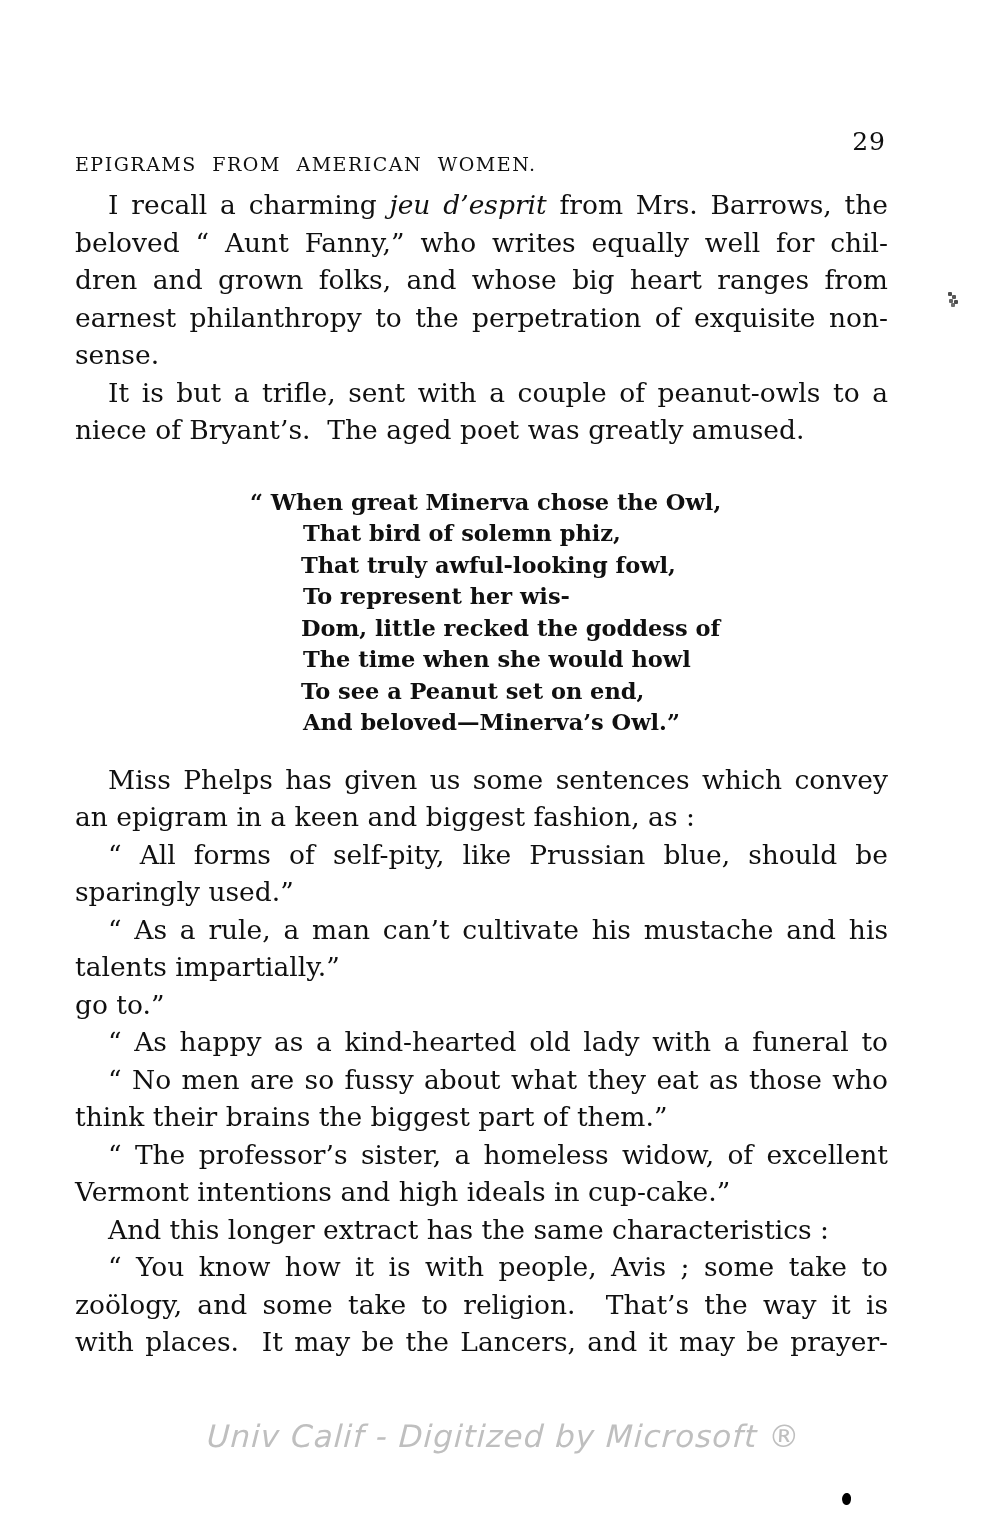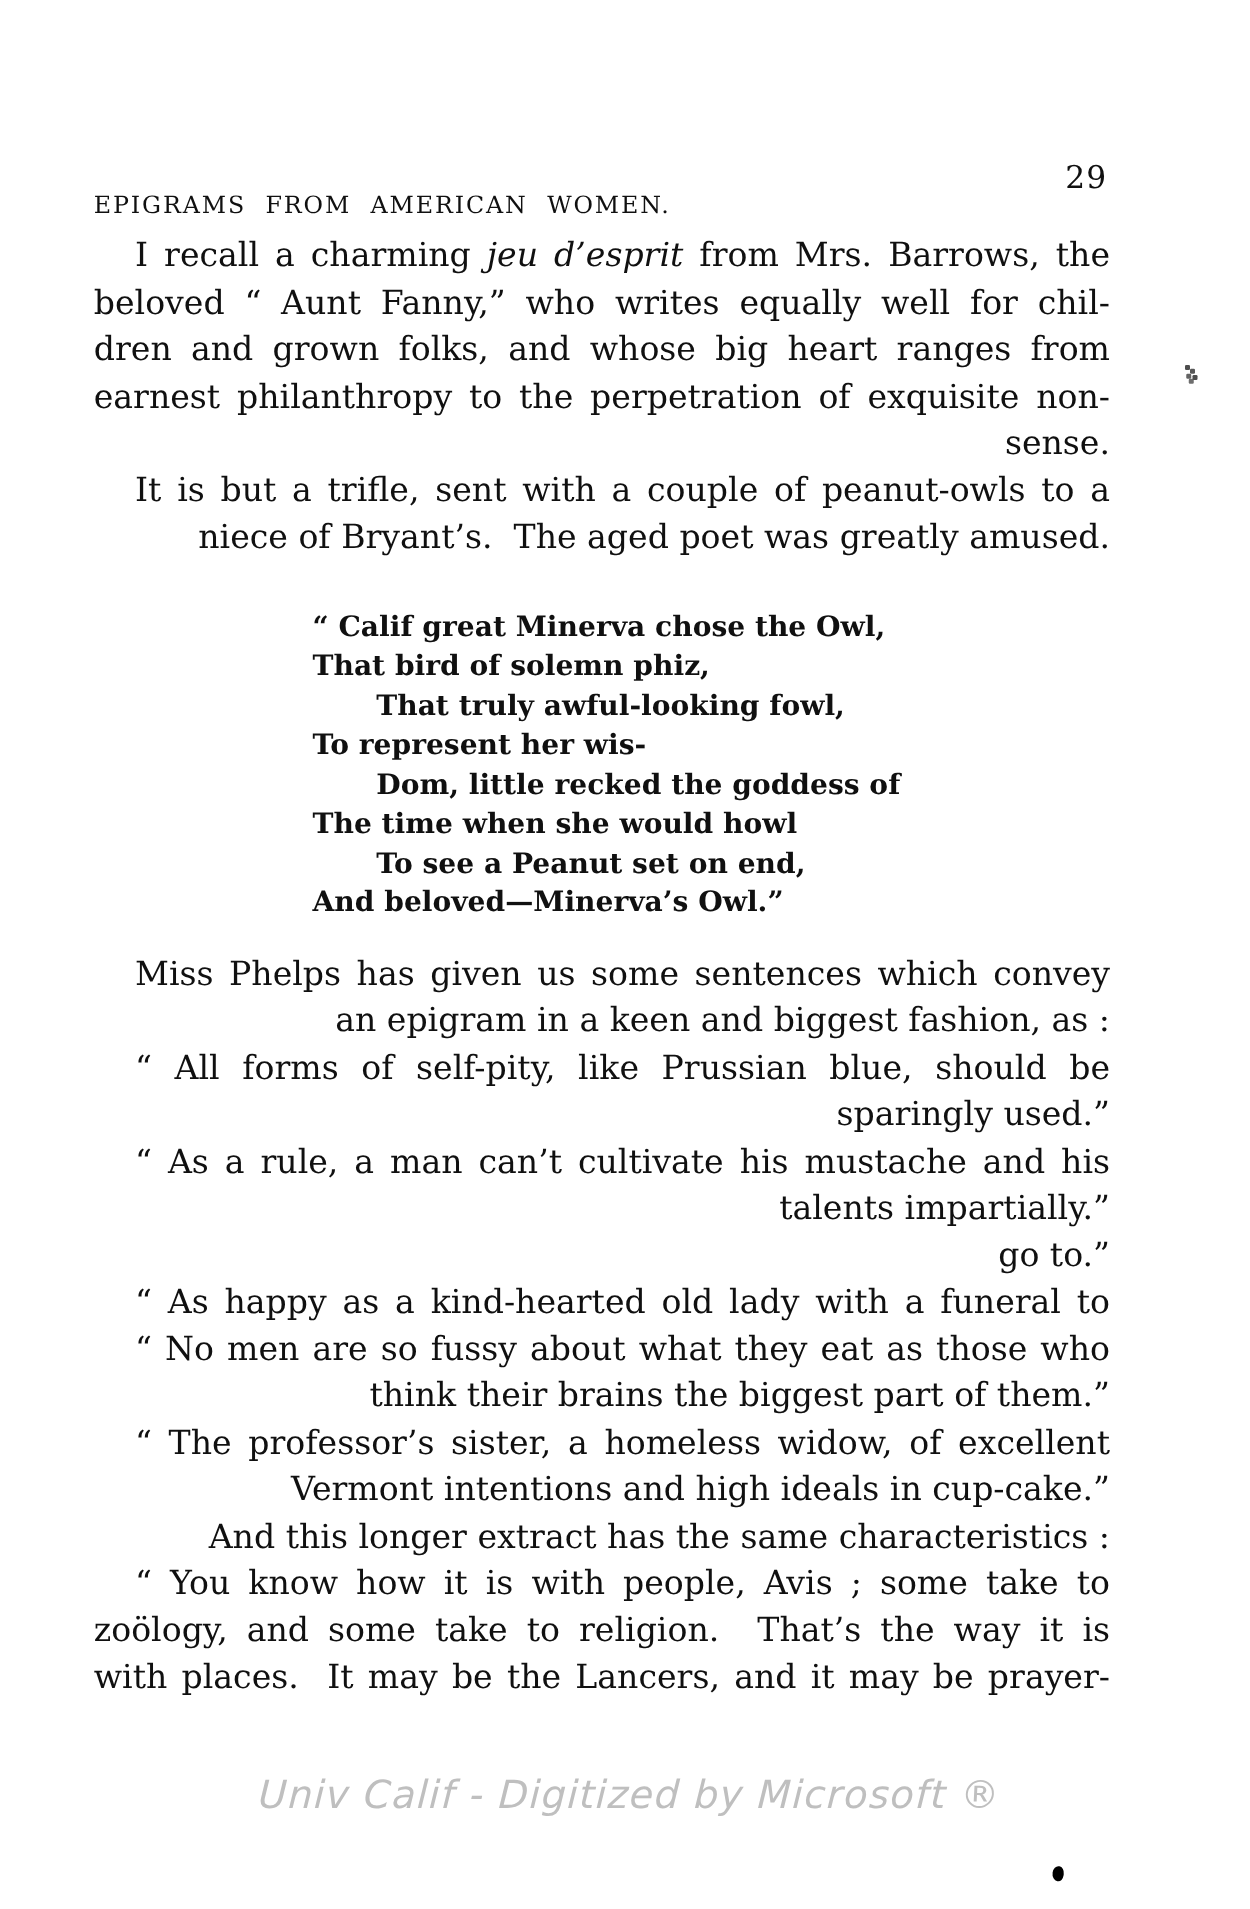--- a/index.html
+++ b/index.html
@@ -3,28 +3,28 @@
 <meta charset="utf-8">
 <style>
   html,body{margin:0;padding:0;background:#ffffff;}
   .page{position:relative;width:1000px;height:1527px;background:#ffffff;overflow:hidden;
         font-family:"DejaVu Serif",serif;color:#101010;}
   .header{position:absolute;top:131px;left:75px;width:813px;height:32px;}
   .running-title{display:block;text-align:left;font-size:19px;letter-spacing:1.5px;
         word-spacing:8px;line-height:26px;font-weight:500;margin-top:20px;}
   .page-number{position:absolute;right:2px;top:-4px;font-size:25px;letter-spacing:1px;}
   .bodytext{position:absolute;top:186px;left:75px;width:813px;font-size:26.5px;line-height:37.5px;}
-  .ln{min-height:37.5px;text-align:right;}
+  .ln{min-height:37.5px;}
   .j{text-align:justify;text-align-last:justify;}
   .ind{text-indent:33px;}
   .it{font-style:italic;}
   .poem{margin:38px 0 22px 175px;font-weight:bold;font-size:22.5px;line-height:31.5px;}
   .pln{min-height:31.5px;}
   .pa{margin-left:51px;}
-  .pb{}
+  .pb{margin-left:53px;}
   .watermark{position:absolute;left:207px;top:1418px;font-family:"DejaVu Sans",sans-serif;
         font-style:italic;font-size:31px;color:#989898;opacity:.62;letter-spacing:1px;
         white-space:nowrap;transform:skewX(-3deg);}
   .speck{position:absolute;left:948px;top:292px;width:4px;height:4px;background:#2e2e2e;
         border-radius:1px;opacity:.85;
         box-shadow:4px 3px 0 #3a3a3a,1px 7px 0 #4a4a4a,6px 8px 0 #2e2e2e,3px 11px 0 #555;}
   .dot{position:absolute;left:842px;top:1493px;width:9px;height:12px;background:#000;
         border-radius:50% 50% 45% 55%;transform:rotate(8deg);}
 </style>
 </head>
@@ -46,21 +46,21 @@
       <div class="ln j">earnest philanthropy to the perpetration of exquisite non-</div>
       <div class="ln">sense.</div>
     </div>
 
     <div class="para">
       <div class="ln j ind">It is but a trifle, sent with a couple of peanut-owls to a</div>
       <div class="ln">niece of Bryant’s.&nbsp; The aged poet was greatly amused.</div>
     </div>
 
     <div class="poem">
-      <div class="pln">“ Calif great Minerva chose the Owl,</div>
+      <div class="pln">“ When great Minerva chose the Owl,</div>
       <div class="pln pb">That bird of solemn phiz,</div>
       <div class="pln pa">That truly awful-looking fowl,</div>
       <div class="pln pb">To represent her wis-</div>
       <div class="pln pa">Dom, little recked the goddess of</div>
       <div class="pln pb">The time when she would howl</div>
       <div class="pln pa">To see a Peanut set on end,</div>
       <div class="pln pb">And beloved—Minerva’s Owl.”</div>
     </div>
 
     <div class="para">

